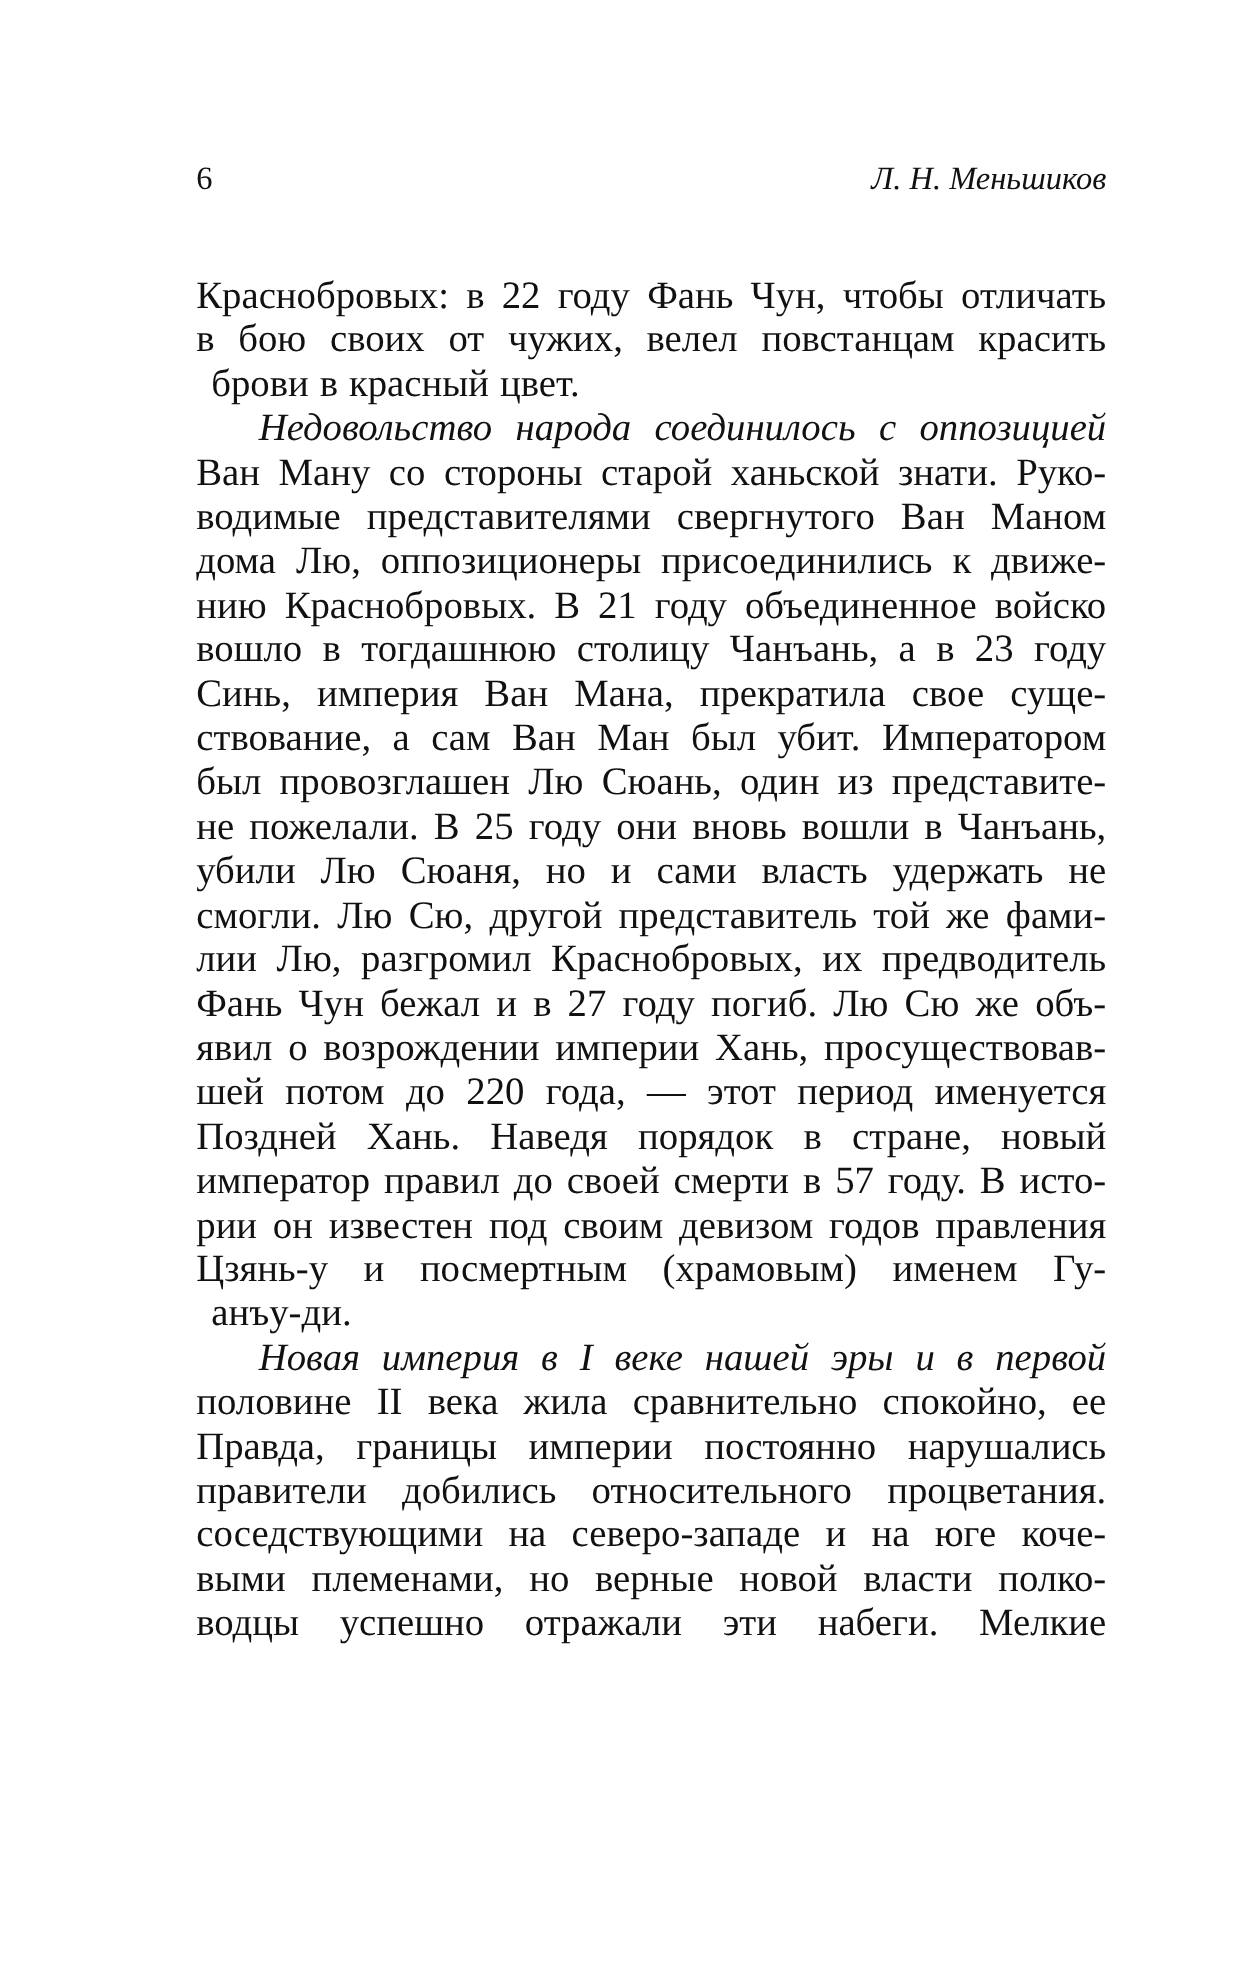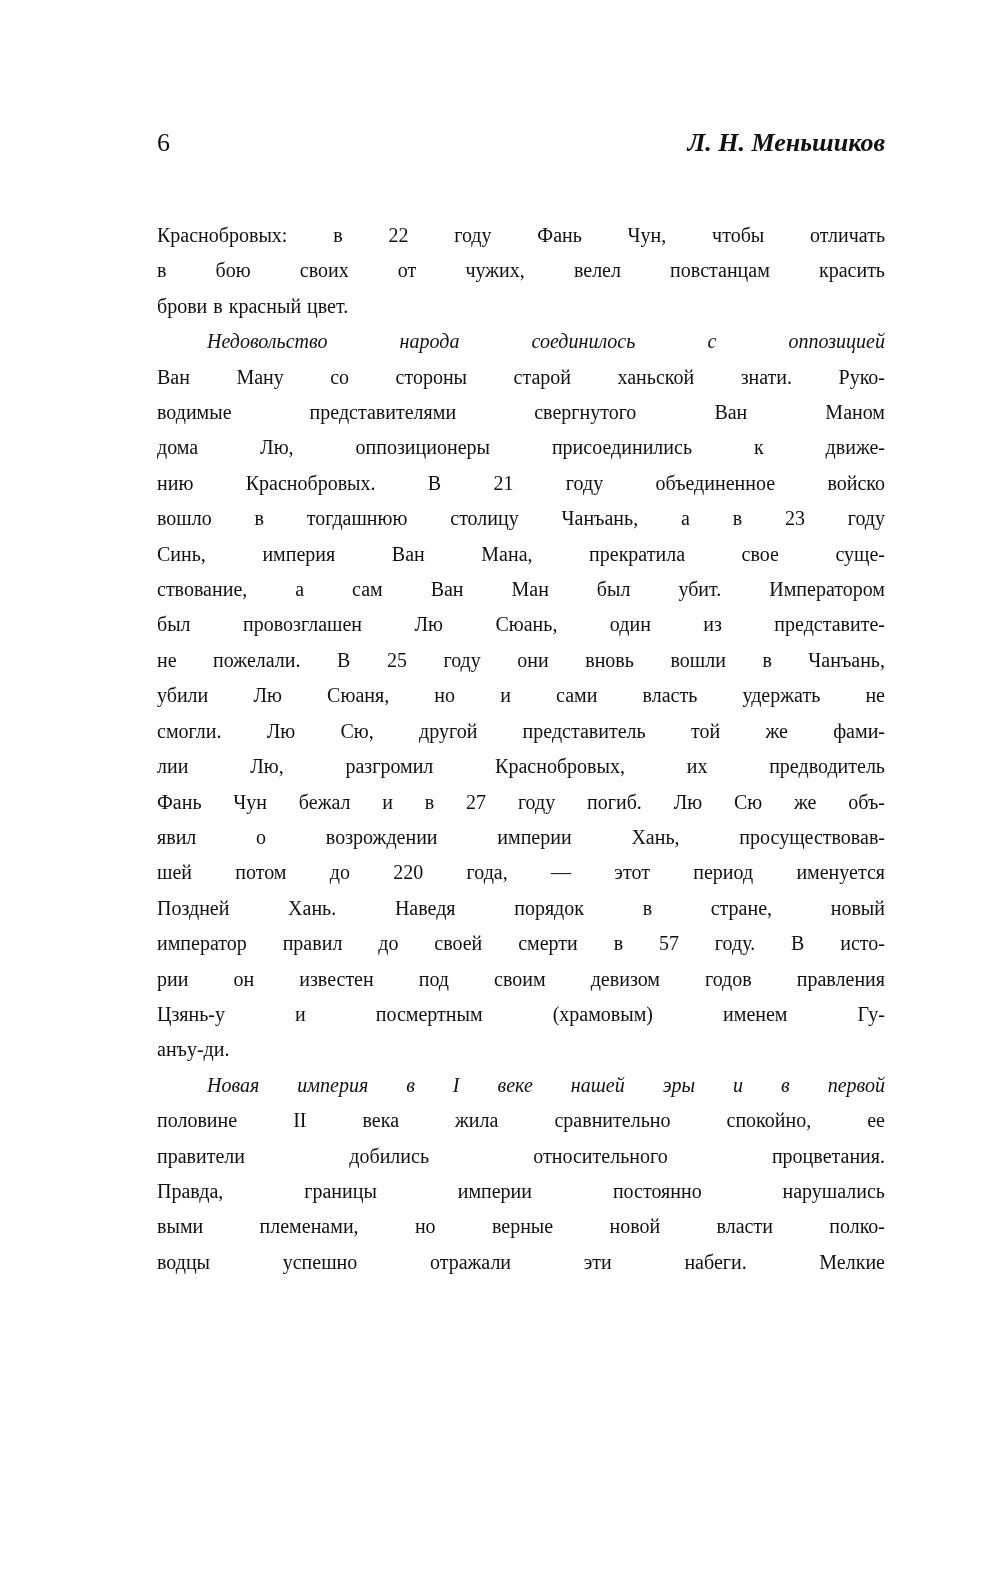--- a/index.html
+++ b/index.html
@@ -24,37 +24,37 @@
     justify-content: space-between;
     align-items: baseline;
     font-size: 26px;
     line-height: 30px;
   }
   .page-number {
     font-style: normal;
   }
   .running-head {
     font-style: italic;
-    font-weight: bold;
   }
   .content {
     margin-top: 60px;
-    font-size: 20px;
+    font-size: 31px;
   }
   .paragraph {
     margin: 0;
   }
   .line {
     line-height: 35.4px;
     text-align: justify;
     text-align-last: justify;
     word-spacing: 1px;
   }
   .line.lastline {
     text-align-last: left;
+    margin-left: 12px;
   }
   .line.indent {
     padding-left: 50px;
     font-style: italic;
   }
 </style>
 </head>
 <body>
 
 <div class="page">
@@ -87,19 +87,20 @@
         <div class="line">шей потом до 220 года, — этот период именуется</div>
         <div class="line">Поздней Хань. Наведя порядок в стране, новый</div>
         <div class="line">император правил до своей смерти в 57 году. В исто-</div>
         <div class="line">рии он известен под своим девизом годов правления</div>
         <div class="line">Цзянь-у и посмертным (храмовым) именем Гу-</div>
         <div class="line lastline">анъу-ди.</div>
       </div>
       <div class="paragraph">
         <div class="line indent">Новая империя в I веке нашей эры и в первой</div>
         <div class="line">половине II века жила сравнительно спокойно, ее</div>
+        <div class="line">Правда, границы империи постоянно нарушались</div>
         <div class="line">правители добились относительного процветания.</div>
-        <div class="line">Правда, границы империи постоянно нарушались</div>
+        <div class="line">соседствующими на северо-западе и на юге коче-</div>
         <div class="line">выми племенами, но верные новой власти полко-</div>
         <div class="line">водцы успешно отражали эти набеги. Мелкие</div>
       </div>
     </div>
 </div>
 
 </body></html>

